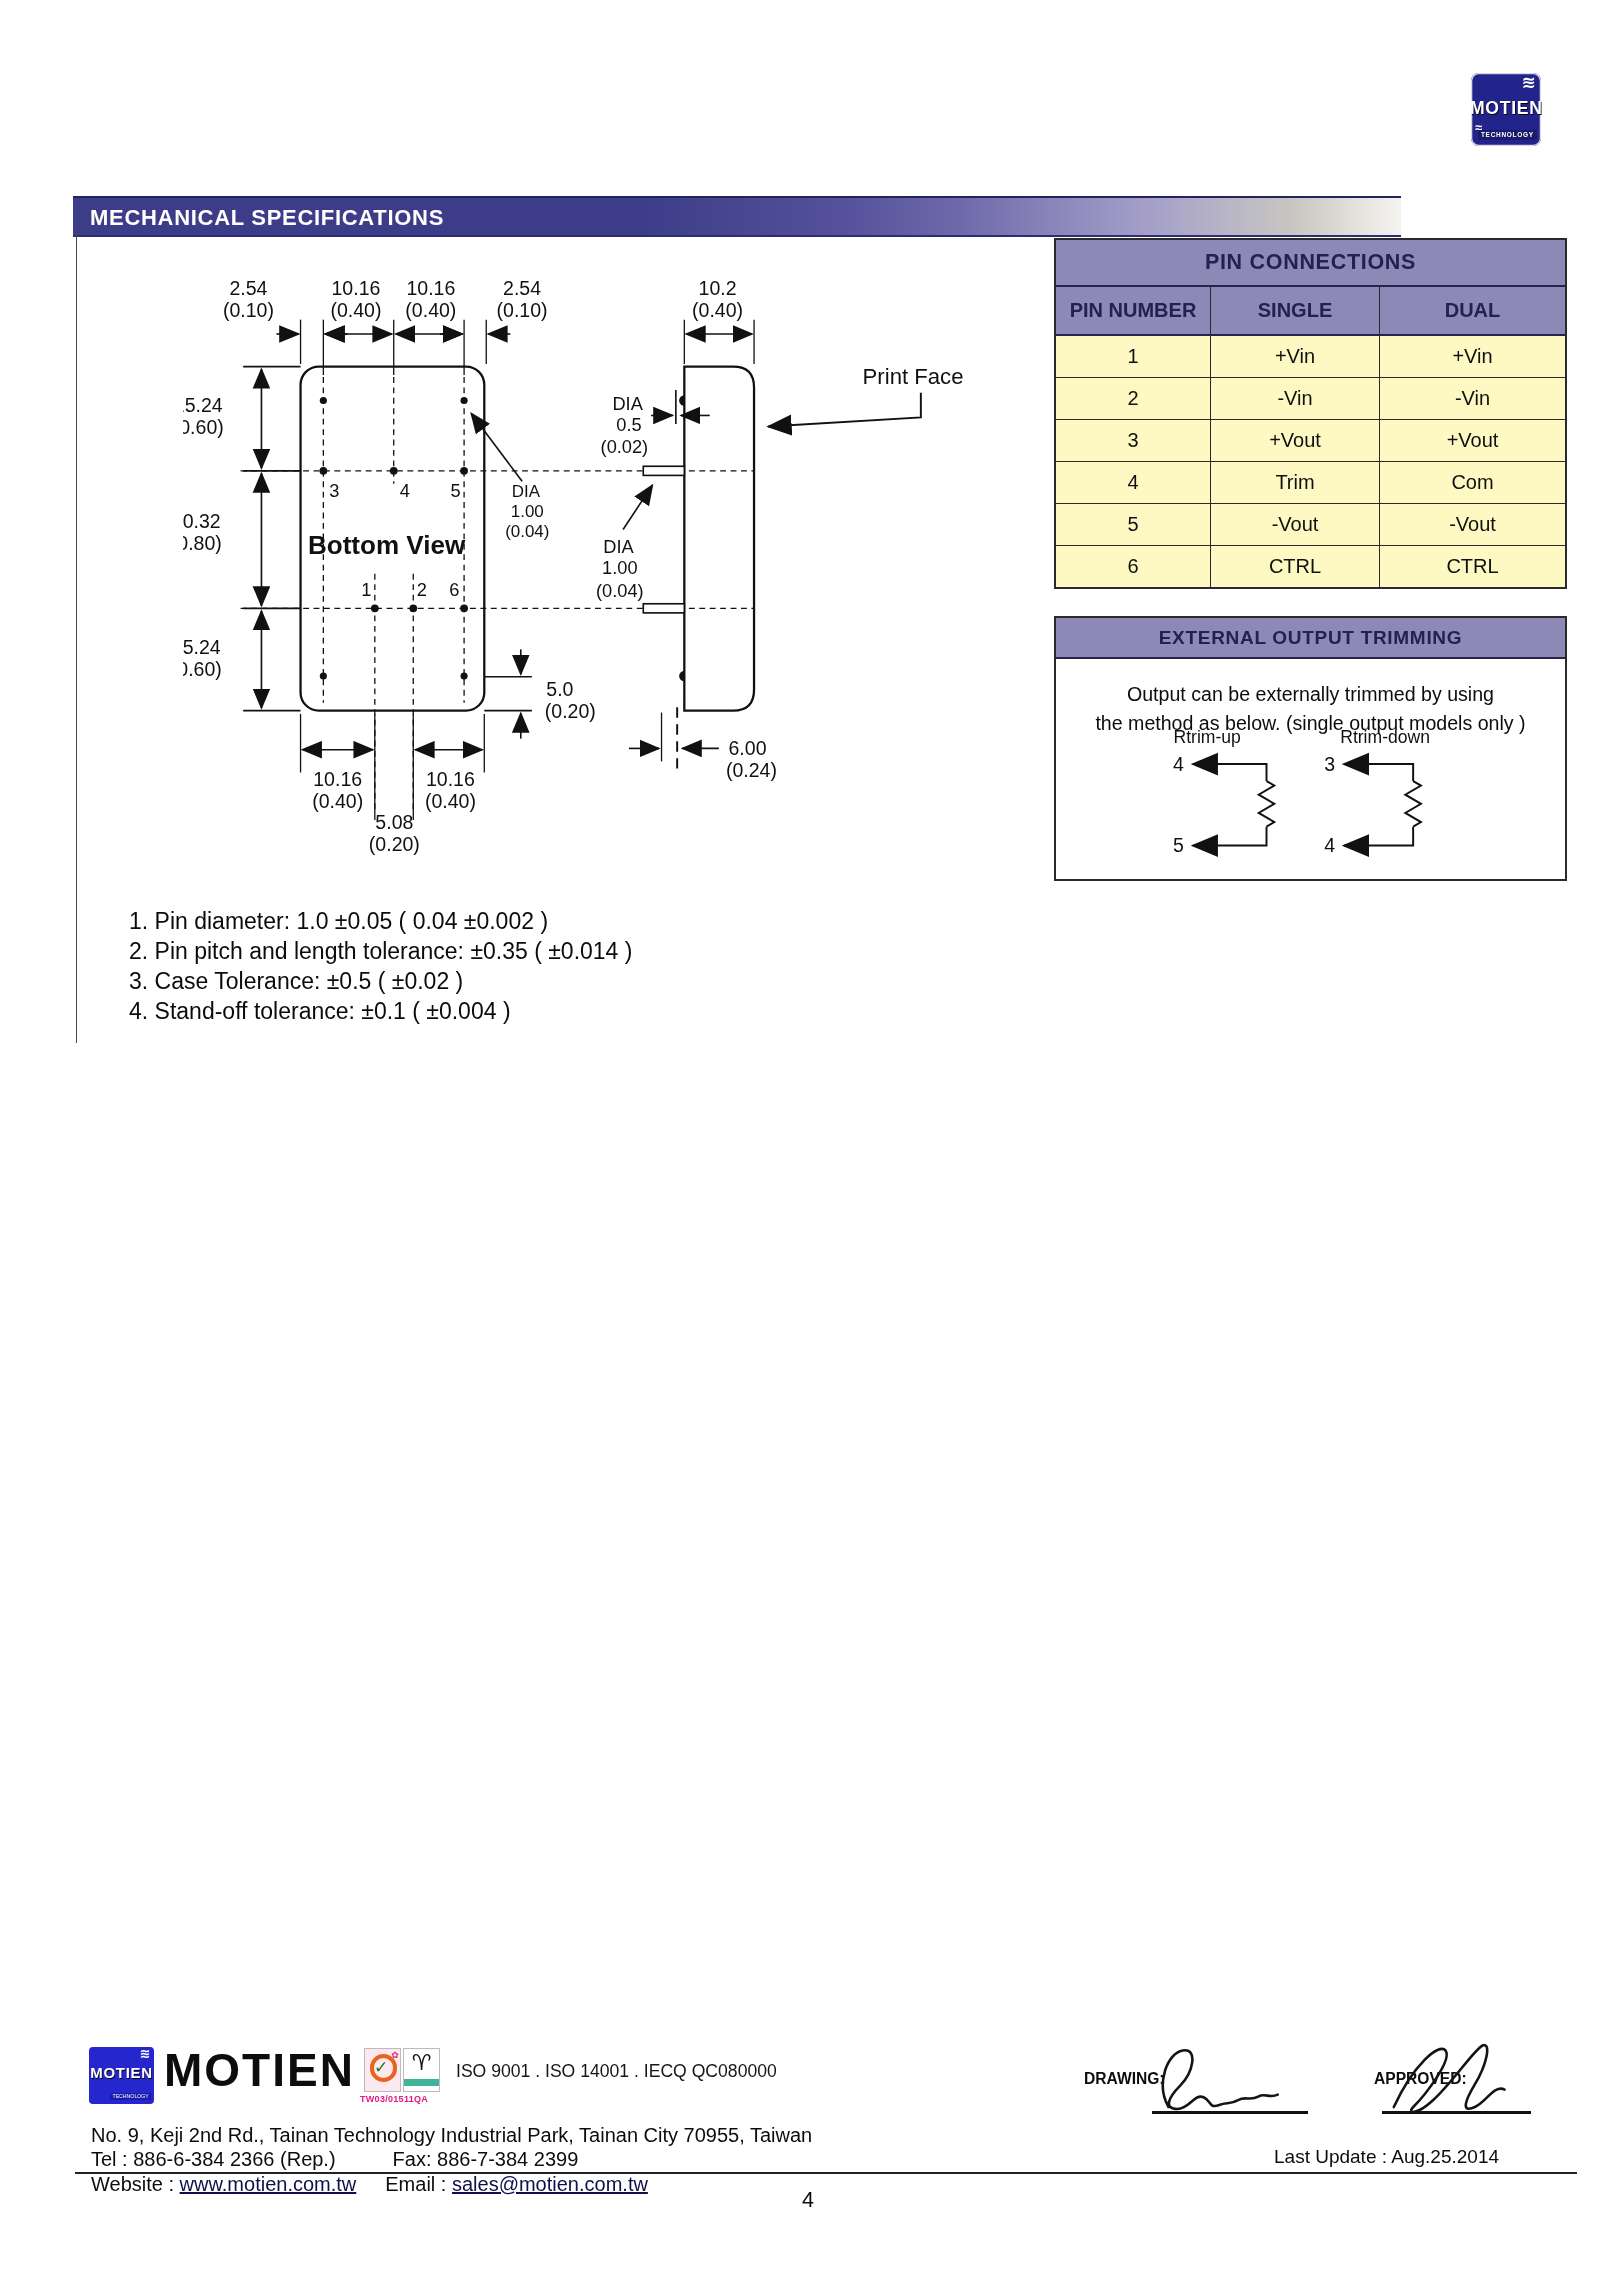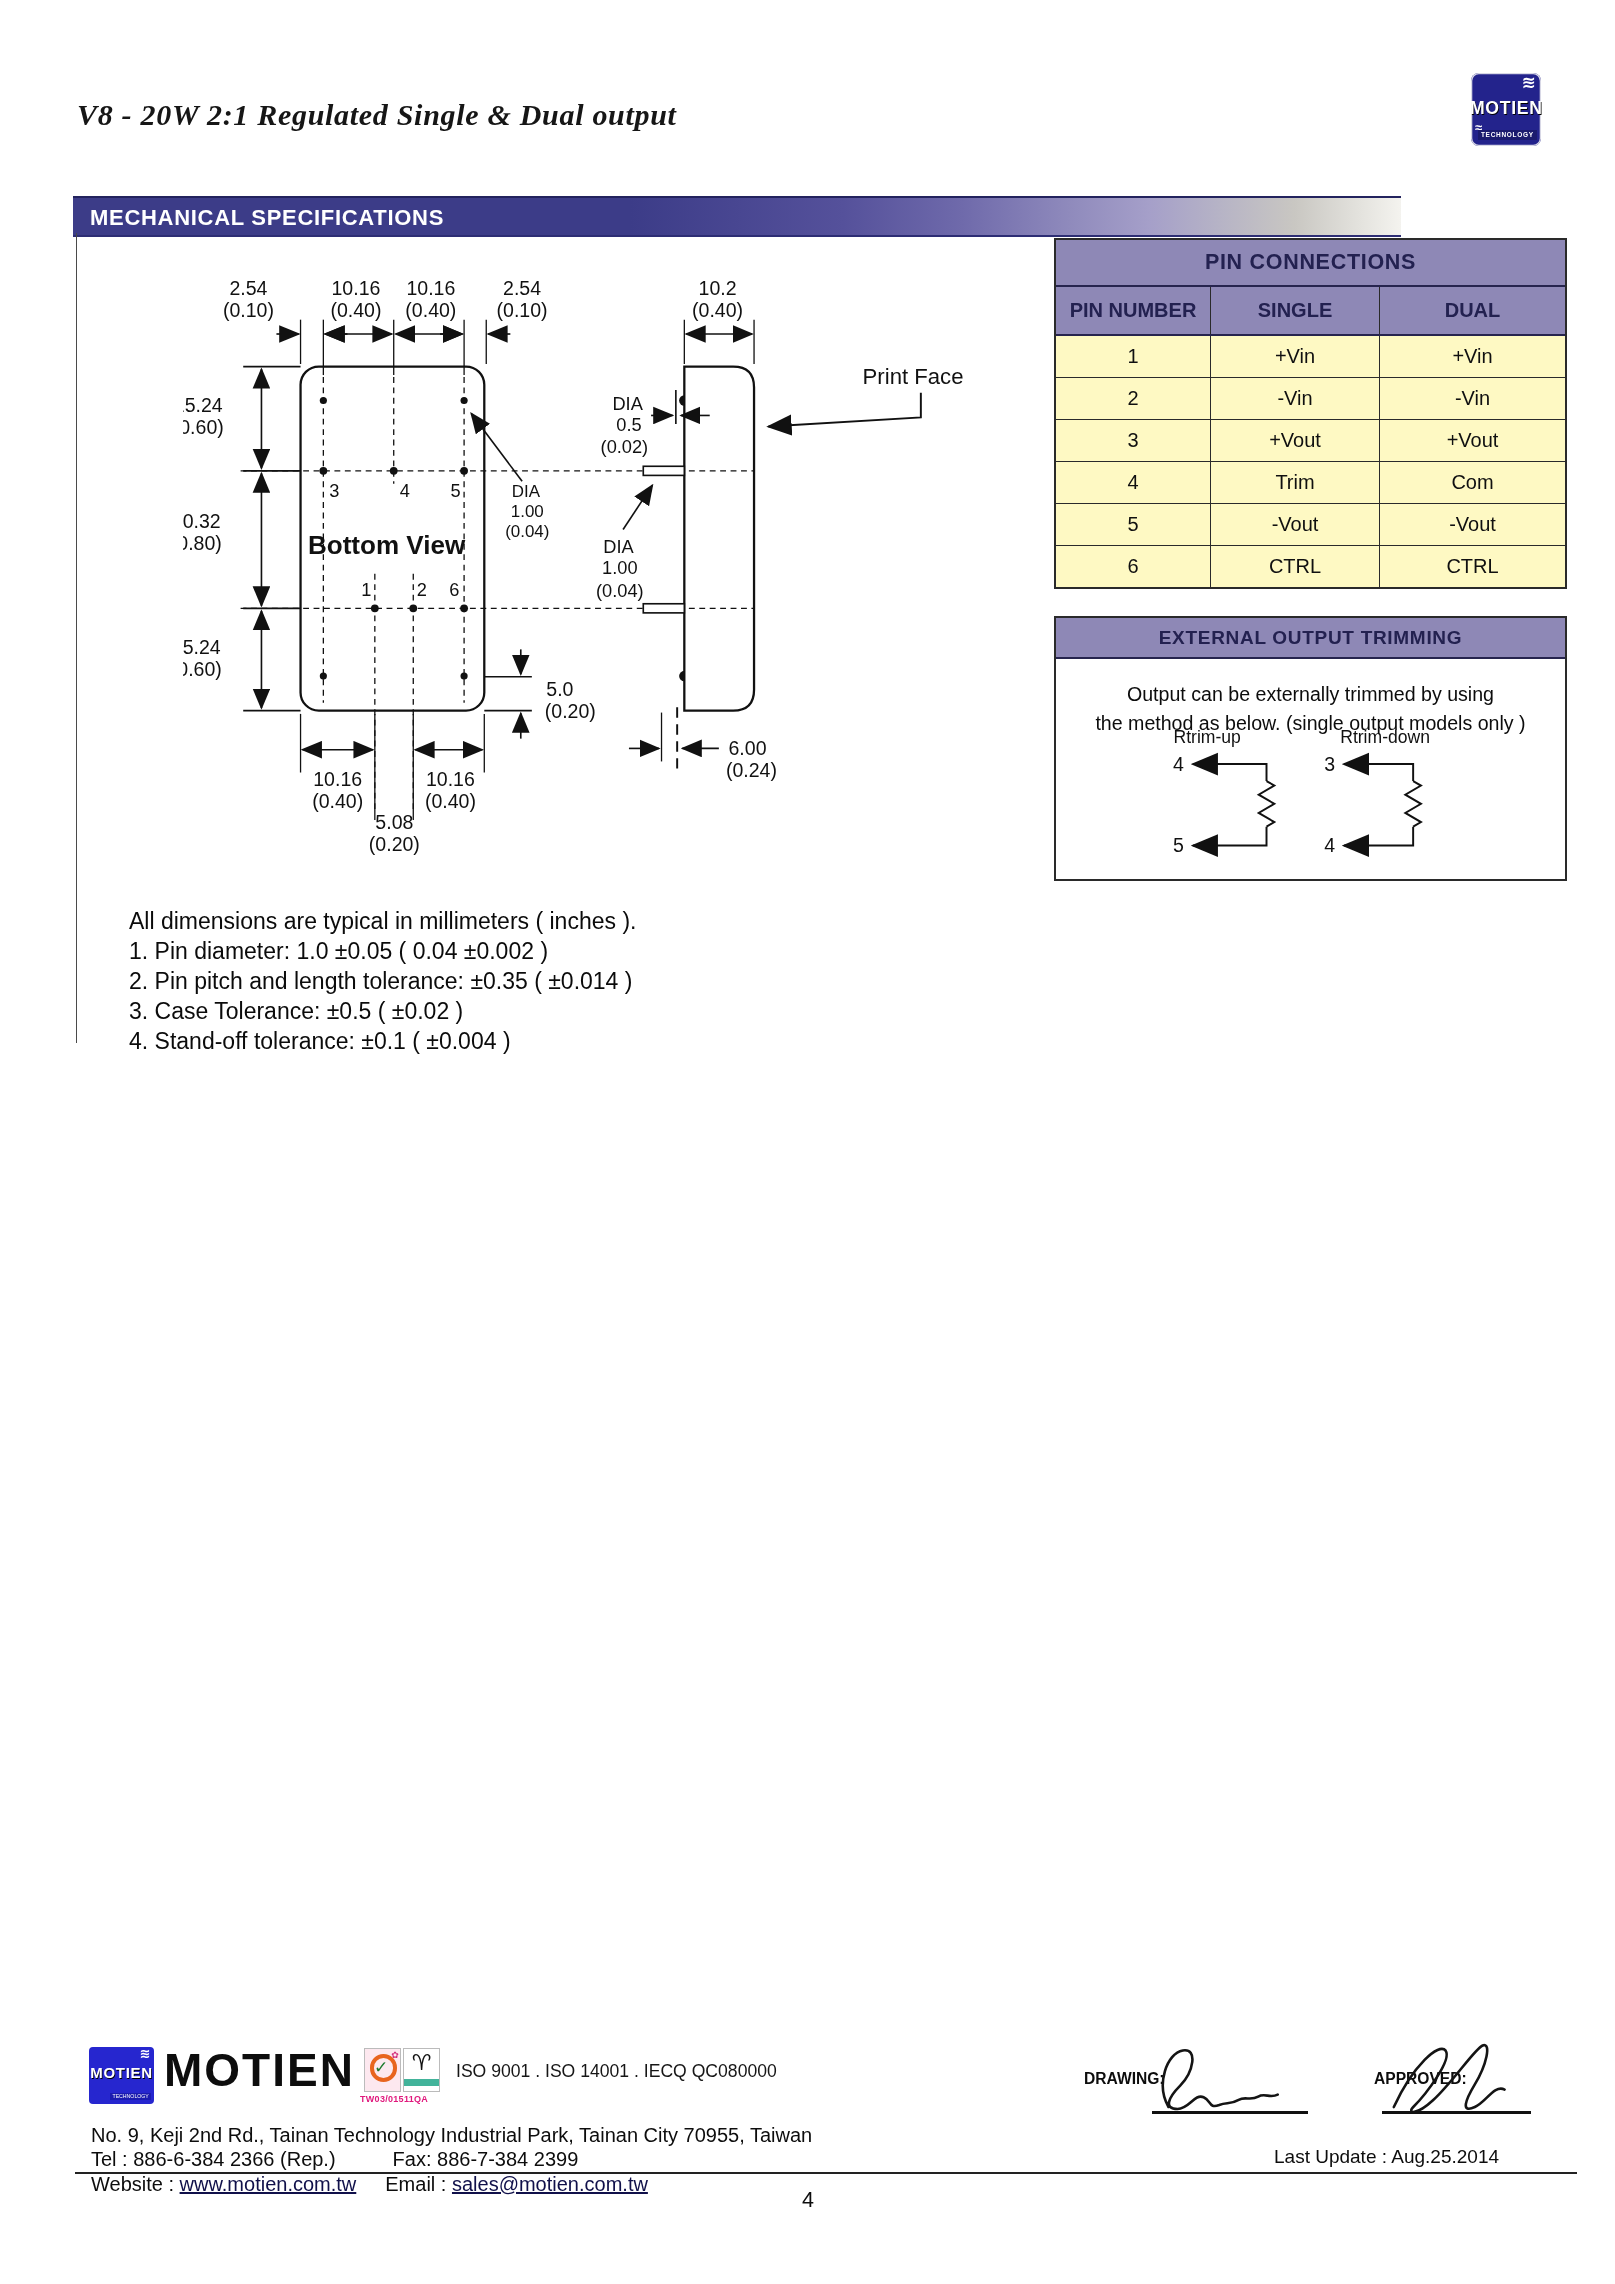--- a/index.html
+++ b/index.html
@@ -92,21 +92,20 @@
   .sig-svg path{stroke:#141414;stroke-width:4;fill:none;stroke-linecap:round;}
   .last-update{left:1274px;top:2146px;font-size:19px;color:#0d0d0d;}
   .footer-hr{left:75px;top:2172px;width:1502px;height:2px;background:#222;}
   .page-num{left:0;top:2188px;width:1616px;text-align:center;font-size:21.5px;color:#0d0d0d;}
 </style>
 </head>
 <body>
 
 <div class="page">
 
-  <div class="abs doc-title">V8 - 20W 2:1 Regulated Single &amp; Dual output</div>
 
   <div class="abs top-logo">
     <div class="waves">≋</div>
     <div class="brand">MOTIEN</div>
     <div class="waves2">≈</div>
     <div class="sub">TECHNOLOGY</div>
   </div>
 
   <div class="abs banner">
     <span>MECHANICAL SPECIFICATIONS</span>
@@ -346,21 +345,20 @@
       <text class="rdigit" x="420" y="207" text-anchor="middle">4</text>
       <g stroke="#111" stroke-width="3" fill="none">
         <path d="M442,72 H548 V98" marker-start="url(#ah2)"></path>
         <path d="M548,98 l12,7 l-24,14 l24,14 l-24,14 l24,14 l-12,7"></path>
         <path d="M442,197 H548 V168" marker-start="url(#ah2)"></path>
       </g>
     </svg>
   </div>
 
   <div class="abs notes" id="notes">
-      <div>All dimensions are typical in millimeters ( inches ).</div>
       <div>1.  Pin diameter: 1.0 ±0.05 ( 0.04 ±0.002 )</div>
       <div>2.  Pin pitch and length tolerance:  ±0.35 ( ±0.014 )</div>
       <div>3.  Case Tolerance:  ±0.5 ( ±0.02 )</div>
       <div>4.  Stand-off tolerance:  ±0.1 ( ±0.004 )</div>
     </div>
 
   <div class="abs ft-logo">
     <div class="waves">≋</div>
     <div class="brand">MOTIEN</div>
     <div class="sub">TECHNOLOGY</div>

